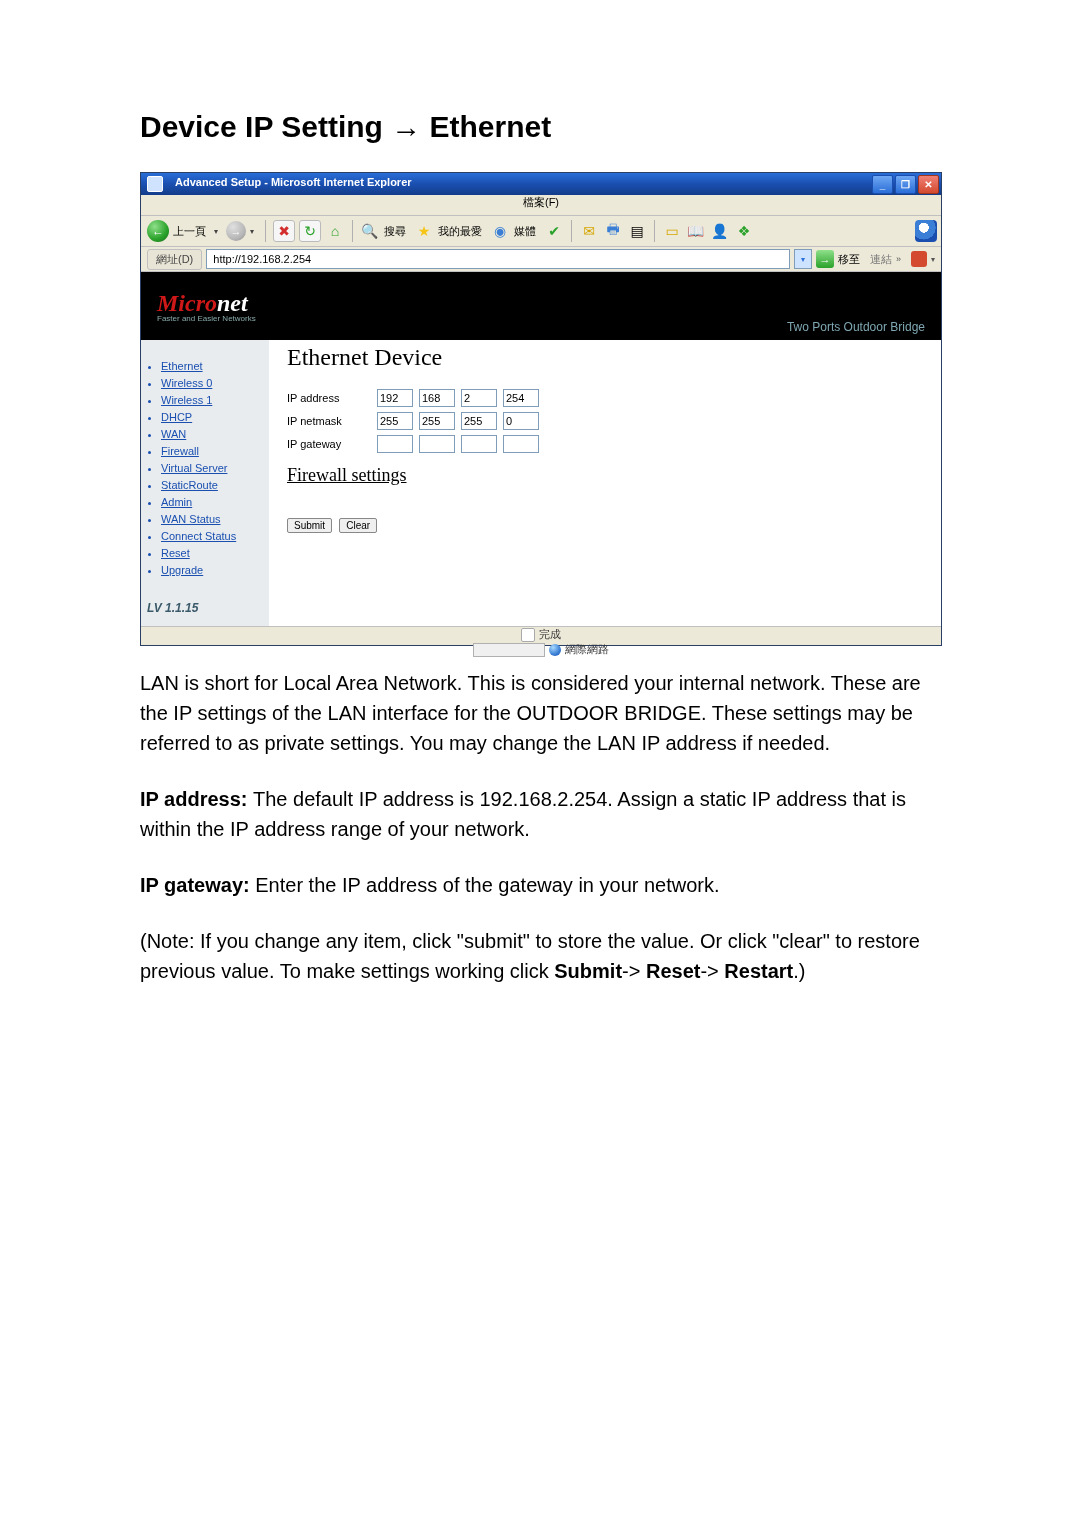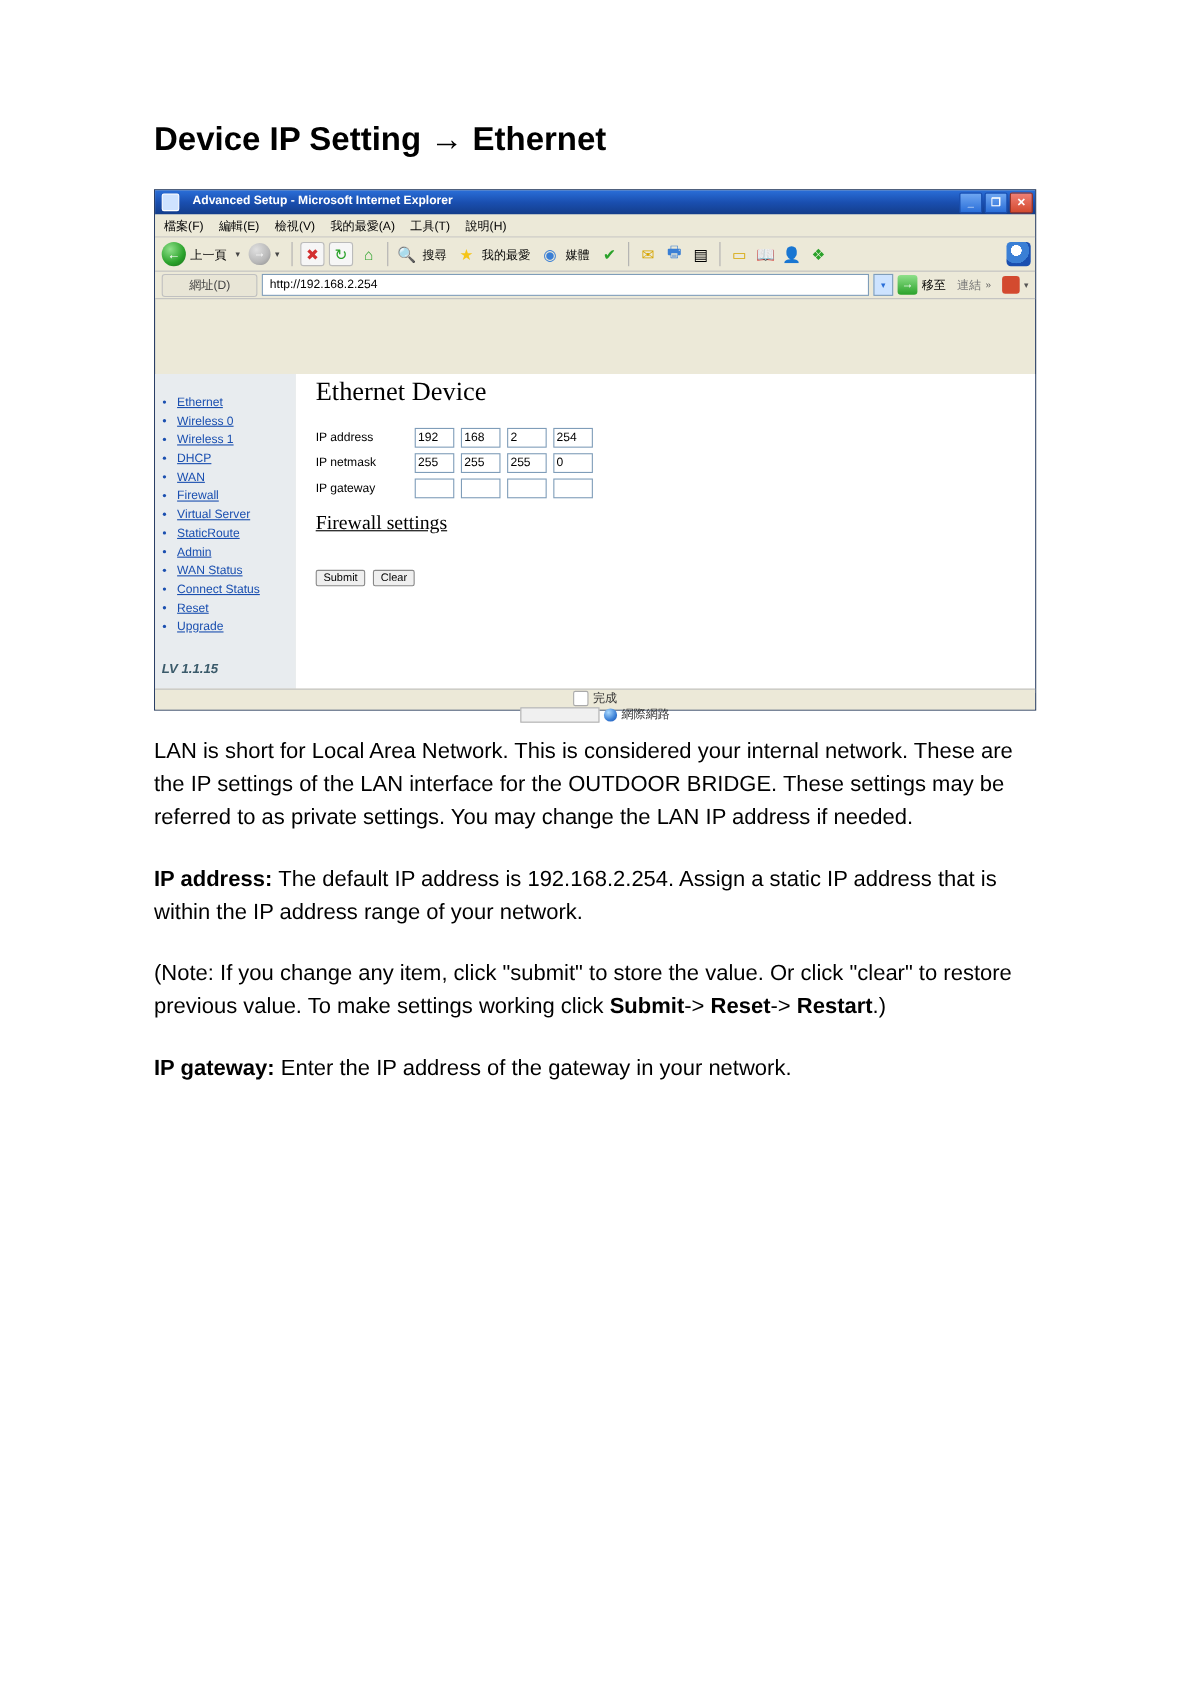--- a/index.html
+++ b/index.html
@@ -43,21 +43,21 @@
   }
   .win-btns{display:flex;gap:2px}
   .win-btn{
     width:19px;height:17px;border-radius:2px;display:flex;align-items:center;justify-content:center;
     font-size:10px;font-weight:bold;color:#fff
   }
   .min-btn{background:linear-gradient(#6fa7f2,#2a6ed8);border:1px solid #1a4fb0}
   .max-btn{background:linear-gradient(#6fa7f2,#2a6ed8);border:1px solid #1a4fb0}
   .close-btn{background:linear-gradient(#f08075,#d34a2f);border:1px solid #a2331d}
   .menubar{
-    height:20px;background:#ece9d8;border-bottom:1px solid #c0c0c0;display:flex;align-items:center;gap:14px;padding:0 8px;
+    height:20px;background:#ece9d8;border-bottom:1px solid #c0c0c0;display:flex;align-items:center;gap:14px;padding:0 8px;flex-direction:column;
   }
   .menubar span{font-size:11px;color:#000}
   .toolbar{
     height:30px;background:#ece9d8;border-bottom:1px solid #c0c0c0;display:flex;align-items:center;gap:4px;padding:0 6px;
     position:relative;
   }
   .tb-back{
     width:22px;height:22px;border-radius:50%;background:radial-gradient(circle at 35% 30%, #8fe08a, #2aa22a 60%, #1a6a1a);
     display:flex;align-items:center;justify-content:center;color:#fff;font-size:12px;font-weight:bold
   }
@@ -79,21 +79,21 @@
   .tb-ico.red{color:#d32f2f}
   .ie-flag{
     position:absolute;right:4px;top:4px;width:22px;height:22px;
     background:radial-gradient(circle at 40% 35%, #fff 0 25%, #3a7fd5 26% 60%, #1a4fb0 61%);
     border-radius:4px;
   }
   .addrbar{
     height:24px;background:#ece9d8;border-bottom:1px solid #c0c0c0;display:flex;align-items:center;padding:0 6px;gap:4px;
   }
   .addr-label{
-    font-size:11px;padding:2px 24px;background:#e8e5d6;border:1px solid #c0c0c0;border-radius:3px;color:#444
+    font-size:11px;padding:2px 8px;background:#e8e5d6;border:1px solid #c0c0c0;border-radius:3px;color:#444
   }
   .addr-input{
     flex:1;height:18px;border:1px solid #7f9db9;background:#fff;font-size:11px;padding:0 6px;display:flex;align-items:center;
   }
   .addr-right{display:flex;align-items:center;gap:4px}
   .addr-drop{width:16px;height:18px;border:1px solid #7f9db9;background:#cde3ff;display:flex;align-items:center;justify-content:center;font-size:8px;color:#2a6ed8}
   .go-ico{width:18px;height:18px;border-radius:3px;background:linear-gradient(#8fe08a,#2aa22a);display:flex;align-items:center;justify-content:center;color:#fff;font-size:11px;font-weight:bold}
   .go-txt{font-size:11px}
   .links-txt{font-size:11px;color:#777;margin-left:6px}
   .snag{width:16px;height:16px;border-radius:3px;background:#d34a2f;display:inline-block;margin-left:6px}
@@ -211,20 +211,29 @@
       <div class="go-ico">→</div>
       <span class="go-txt">移至</span>
       <span class="links-txt">連結</span>
       <span style="font-size:9px;color:#555">»</span>
       <span class="snag"></span>
       <span style="font-size:8px;color:#555">▾</span>
     </div>
   </div>
 
   <div class="content-area">
+    <div class="brandbar">
+      <div>
+        <div class="brand-logo">
+          <span class="red">Micro</span><span>net</span>
+        </div>
+        <div class="brand-sub">Faster and Easier Networks</div>
+      </div>
+      <div class="brand-right">Two Ports Outdoor Bridge</div>
+    </div>
 
     <div class="below-brand">
       <div class="nav-pane">
         <ul>
           <li><a>Ethernet</a></li>
           <li><a>Wireless 0</a></li>
           <li><a>Wireless 1</a></li>
           <li><a>DHCP</a></li>
           <li><a>WAN</a></li>
           <li><a>Firewall</a></li>
@@ -287,21 +296,21 @@
 
 <div class="doc-text">
   <p>LAN is short for Local Area Network. This is considered your internal network. These are the IP settings of the LAN interface for the OUTDOOR BRIDGE. These settings may be referred to as private settings. You may change the LAN IP address if needed.</p>
 
   <p>
     <strong>IP address: </strong><span>The default IP address is 192.168.2.254. Assign a static IP address that is within the IP address range of your network.</span>
   </p>
 
 
   <p>
+    <strong>IP gateway: </strong><span>Enter the IP address of the gateway in your network.</span>
+  </p>
+
+  <p>
     <span>(Note: If you change any item, click "submit" to store the value. Or click "clear" to restore previous value. To make settings working click </span><strong>Submit</strong><span>-&gt; </span><strong>Reset</strong><span>-&gt; </span><strong>Restart</strong><span>.)</span>
   </p>
-
-  <p>
-    <strong>IP gateway: </strong><span>Enter the IP address of the gateway in your network.</span>
-  </p>
 </div>
 
 </div>
 
 </body></html>

